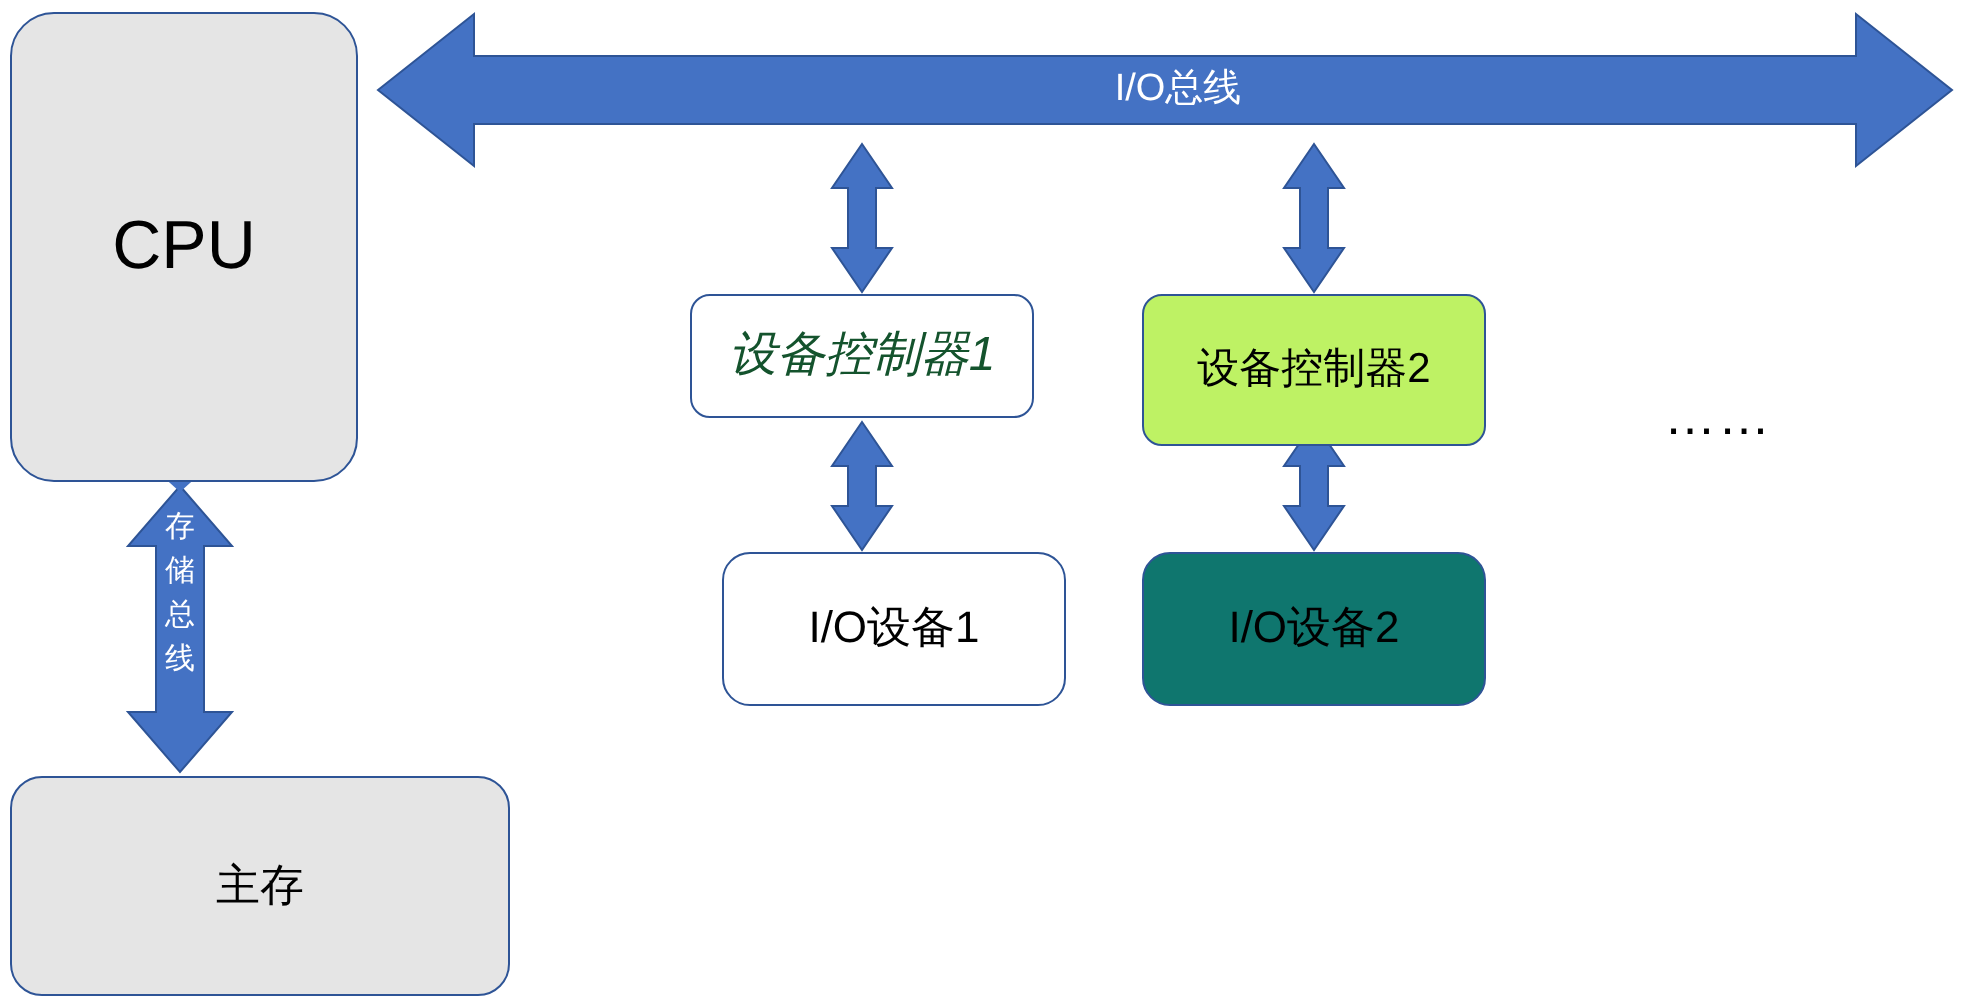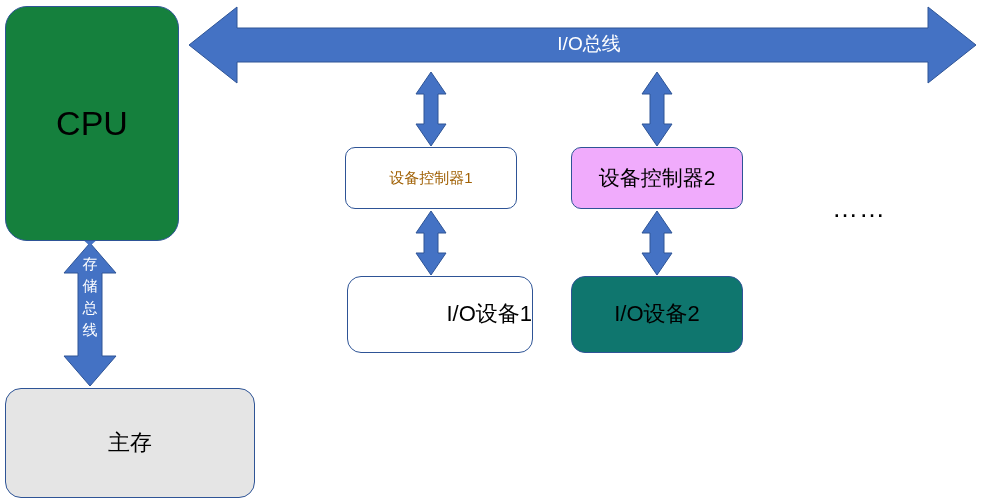--- a/index.html
+++ b/index.html
@@ -79,33 +79,33 @@
     <g id="connector-arrows">
         <polygon points="431,72 446,94 438,94 438,124 446,124 431,146 416,124 424,124 424,94 416,94" fill="#4472c4" stroke="#2e5496" stroke-width="1"></polygon>
         <polygon points="657,72 672,94 664,94 664,124 672,124 657,146 642,124 650,124 650,94 642,94" fill="#4472c4" stroke="#2e5496" stroke-width="1"></polygon>
         <polygon points="431,211 446,233 438,233 438,253 446,253 431,275 416,253 424,253 424,233 416,233" fill="#4472c4" stroke="#2e5496" stroke-width="1"></polygon>
         <polygon points="657,211 672,233 664,233 664,253 672,253 657,275 642,253 650,253 650,233 642,233" fill="#4472c4" stroke="#2e5496" stroke-width="1"></polygon>
         <polygon points="80,237 100,237 90,246" fill="#4472c4" stroke="none" stroke-width="1"></polygon>
       </g>
   </svg>
 
   <div id="nodes-layer">
-      <div class="node-box" style="left: 5px; top: 6px; width: 174px; height: 235px; border-radius: 22px; border-color: rgb(46, 84, 150); background: #15803d;">
+      <div class="node-box" style="left: 5px; top: 6px; width: 174px; height: 235px; border-radius: 22px; border-color: rgb(46, 84, 150); background: #e5e5e5;">
         <span class="node-label" style="font-size: 34px; color: rgb(0, 0, 0);">CPU</span>
       </div>
       <div class="node-box" style="left: 5px; top: 388px; width: 250px; height: 110px; border-radius: 16px; border-color: rgb(46, 84, 150); background: #e5e5e5;">
         <span class="node-label" style="font-size: 22px; color: rgb(0, 0, 0);">主存</span>
       </div>
       <div class="node-box" style="left: 345px; top: 147px; width: 172px; height: 62px; border-radius: 10px; border-color: rgb(46, 84, 150); background: rgb(255, 255, 255);">
-        <span class="node-label" style="font-size: 15px; color: #a16207;">设备控制器1</span>
+        <span class="node-label" style="font-size: 24px; color: #14532d; font-style: italic;">设备控制器1</span>
       </div>
-      <div class="node-box" style="left: 571px; top: 147px; width: 172px; height: 62px; border-radius: 10px; border-color: rgb(46, 84, 150); background: #f0abfc;">
+      <div class="node-box" style="left: 571px; top: 147px; width: 172px; height: 76px; border-radius: 10px; border-color: rgb(46, 84, 150); background: #bef264;">
         <span class="node-label" style="font-size: 21px; color: rgb(0, 0, 0);">设备控制器2</span>
       </div>
-      <div class="node-box" style="left: 347px; top: 276px; width: 186px; height: 77px; border-radius: 14px; border-color: rgb(46, 84, 150); background: rgb(255, 255, 255); justify-content: flex-end;">
+      <div class="node-box" style="left: 361px; top: 276px; width: 172px; height: 77px; border-radius: 14px; border-color: rgb(46, 84, 150); background: rgb(255, 255, 255);">
         <span class="node-label" style="font-size: 22px; color: rgb(0, 0, 0);">I/O设备1</span>
       </div>
       <div class="node-box" style="left: 571px; top: 276px; width: 172px; height: 77px; border-radius: 14px; border-color: rgb(46, 84, 150); background: #0f766e;">
         <span class="node-label" style="font-size: 22px; color: rgb(0, 0, 0);">I/O设备2</span>
       </div>
     </div>
   <div id="labels-layer">
       <div class="bus-label" style="font-size: 19px; color: rgb(255, 255, 255); left: 0px; top: 31.32px; width: 1178px;">I/O总线</div>
       <div class="bus-label-vertical" style="font-size: 15px; color: rgb(255, 255, 255); left: 78px; top: 256px; width: 24px;">
         <span style="margin-bottom: 7px;">存</span>

